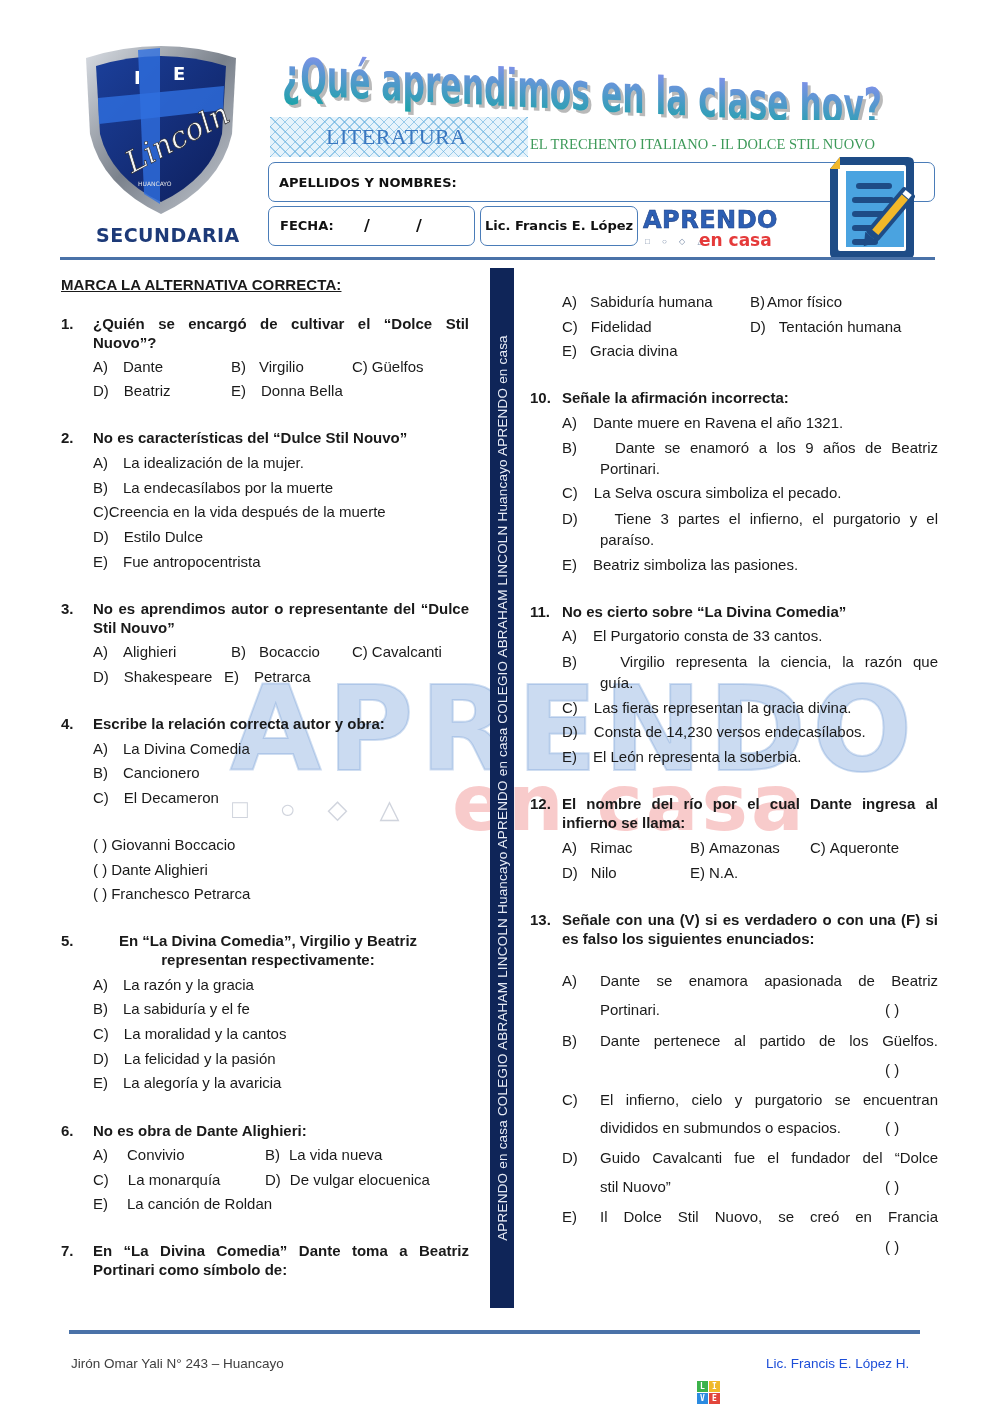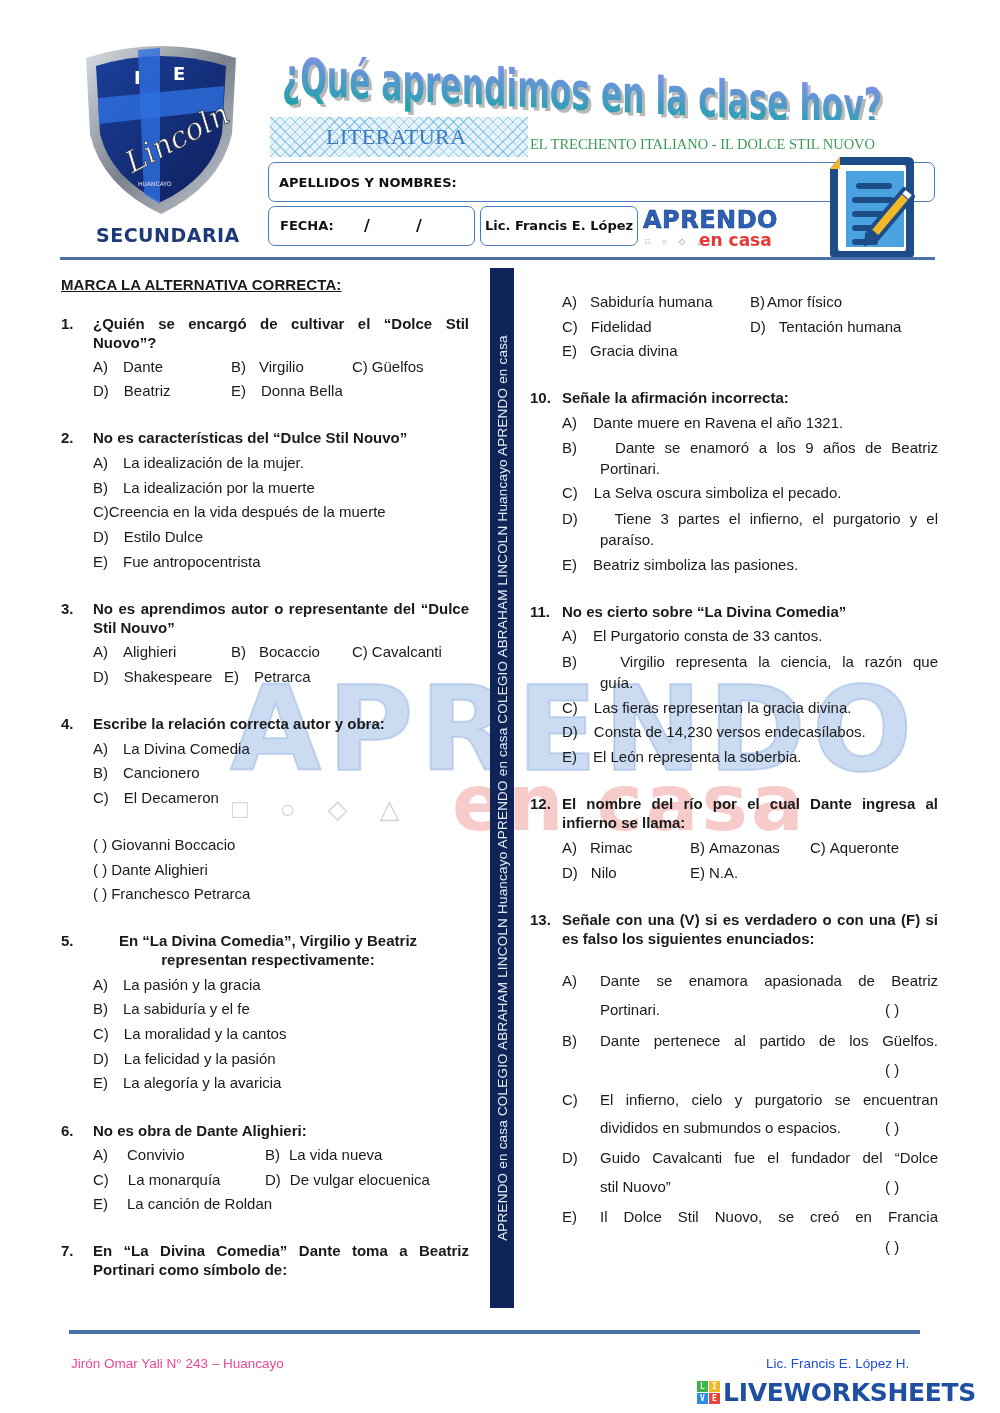--- a/index.html
+++ b/index.html
@@ -57,21 +57,21 @@
   
   .instr { position: absolute; left: 61px; top: 276px; font-weight: bold; font-size: 15px; text-decoration: underline; letter-spacing: 0.1px; }
 
   .q-num { position: absolute; font-weight: bold; font-size: 15px; }
   .q-text { position: absolute; font-weight: bold; font-size: 15px; line-height: 19px; text-align: justify; }
   .opt { position: absolute; font-size: 15px; white-space: nowrap; }
   .tf-par { position: absolute; font-size: 15px; }
 
   
   .footer-rule { position: absolute; left: 69px; top: 1330px; width: 851px; height: 4px; background: #4a72a8; }
-  .footer-left { position: absolute; left: 71px; top: 1356px; font-size: 13.5px; color: #ec4899; }
+  .footer-left { position: absolute; left: 71px; top: 1356px; font-size: 13.5px; color: #404040; }
   .footer-right { position: absolute; left: 766px; top: 1356px; font-size: 13.5px; color: #1d4ed8; }
   .lw-logo { position: absolute; left: 697px; top: 1377px; height: 30px; display: flex; align-items: center; gap: 3px; }
   .lw-grid { display: grid; grid-template-columns: 11px 11px; grid-template-rows: 11px 11px; gap: 1px; }
   .lw-grid span { font-family: "DejaVu Sans Mono", monospace; font-weight: bold; font-size: 8px; color: #fff; text-align: center; line-height: 11px; }
   .lw-text { font-family: "DejaVu Sans", sans-serif; font-weight: bold; font-size: 25px; color: #1f4fa0; letter-spacing: -0.3px; }
 </style>
 </head>
 <body>
 
 <div class="shield">
@@ -169,21 +169,21 @@
 <div class="q-text" style="left:93px;top:314px;width:376px">¿Quién se encargó de cultivar el “Dolce Stil Nuovo”?</div>
 <div class="opt" style="left:93px;top:358px"><span>A)</span><span style="margin-left:15px">Dante</span></div>
 <div class="opt" style="left:231px;top:358px"><span>B)</span><span style="margin-left:13px">Virgilio</span></div>
 <div class="opt" style="left:352px;top:358px"><span>C)</span><span style="margin-left:4px">Güelfos</span></div>
 <div class="opt" style="left:93px;top:382px"><span>D)</span><span style="margin-left:15px">Beatriz</span></div>
 <div class="opt" style="left:231px;top:382px"><span>E)</span><span style="margin-left:15px">Donna Bella</span></div>
 
 <div class="q-num" style="left:61px;top:429px">2.</div>
 <div class="q-text" style="left:93px;top:428px;width:376px">No es características del “Dulce Stil Nouvo”</div>
 <div class="opt" style="left:93px;top:454px"><span>A)</span><span style="margin-left:15px">La idealización de la mujer.</span></div>
-<div class="opt" style="left:93px;top:479px"><span>B)</span><span style="margin-left:15px">La idealización por la muerte</span></div>
+<div class="opt" style="left:93px;top:479px"><span>B)</span><span style="margin-left:15px">La endecasílabos por la muerte</span></div>
 <div class="opt" style="left:93px;top:503px"><span>C)</span><span style="">Creencia en la vida después de la muerte</span></div>
 <div class="opt" style="left:93px;top:528px"><span>D)</span><span style="margin-left:15px">Estilo Dulce</span></div>
 <div class="opt" style="left:93px;top:553px"><span>E)</span><span style="margin-left:15px">Fue antropocentrista</span></div>
 
 <div class="q-num" style="left:61px;top:600px">3.</div>
 <div class="q-text" style="left:93px;top:599px;width:376px">No es aprendimos autor o representante del “Dulce Stil Nouvo”</div>
 <div class="opt" style="left:93px;top:643px"><span>A)</span><span style="margin-left:15px">Alighieri</span></div>
 <div class="opt" style="left:231px;top:643px"><span>B)</span><span style="margin-left:13px">Bocaccio</span></div>
 <div class="opt" style="left:352px;top:643px"><span>C)</span><span style="margin-left:4px">Cavalcanti</span></div>
 <div class="opt" style="left:93px;top:668px"><span>D)</span><span style="margin-left:15px">Shakespeare</span></div>
@@ -193,21 +193,21 @@
 <div class="q-text" style="left:93px;top:714px;width:376px">Escribe la relación correcta autor y obra:</div>
 <div class="opt" style="left:93px;top:740px"><span>A)</span><span style="margin-left:15px">La Divina Comedia</span></div>
 <div class="opt" style="left:93px;top:764px"><span>B)</span><span style="margin-left:15px">Cancionero</span></div>
 <div class="opt" style="left:93px;top:789px"><span>C)</span><span style="margin-left:15px">El Decameron</span></div>
 <div class="opt" style="left:93px;top:836px"><span>(      )</span><span style="margin-left:4px">Giovanni Boccacio</span></div>
 <div class="opt" style="left:93px;top:861px"><span>(      )</span><span style="margin-left:4px">Dante Alighieri</span></div>
 <div class="opt" style="left:93px;top:885px"><span>(      )</span><span style="margin-left:4px">Franchesco Petrarca</span></div>
 
 <div class="q-num" style="left:61px;top:932px">5.</div>
 <div class="q-text" style="left:93px;top:931px;width:350px;text-align:center">En “La Divina Comedia”, Virgilio y Beatriz representan  respectivamente:</div>
-<div class="opt" style="left:93px;top:976px"><span>A)</span><span style="margin-left:15px">La pasión y la gracia</span></div>
+<div class="opt" style="left:93px;top:976px"><span>A)</span><span style="margin-left:15px">La razón y la gracia</span></div>
 <div class="opt" style="left:93px;top:1000px"><span>B)</span><span style="margin-left:15px">La sabiduría y el fe</span></div>
 <div class="opt" style="left:93px;top:1025px"><span>C)</span><span style="margin-left:15px">La moralidad y la cantos</span></div>
 <div class="opt" style="left:93px;top:1050px"><span>D)</span><span style="margin-left:15px">La felicidad y la pasión</span></div>
 <div class="opt" style="left:93px;top:1074px"><span>E)</span><span style="margin-left:15px">La alegoría y la avaricia</span></div>
 
 <div class="q-num" style="left:61px;top:1122px">6.</div>
 <div class="q-text" style="left:93px;top:1121px;width:376px">No es obra de Dante Alighieri:</div>
 <div class="opt" style="left:93px;top:1146px"><span>A)</span><span style="margin-left:19px">Convivio</span></div>
 <div class="opt" style="left:265px;top:1146px"><span>B)</span><span style="margin-left:9px">La vida nueva</span></div>
 <div class="opt" style="left:93px;top:1171px"><span>C)</span><span style="margin-left:19px">La monarquía</span></div>
@@ -279,14 +279,13 @@
 <div class="footer-rule"></div>
 <div class="footer-left">Jirón Omar Yali N° 243 – Huancayo</div>
 <div class="footer-right">Lic. Francis E. López H.</div>
 <div class="lw-logo">
   <div class="lw-grid">
     <span style="background:#3bb24a">L</span>
     <span style="background:#f0b92a">I</span>
     <span style="background:#2b8be0">V</span>
     <span style="background:#e2463c">E</span>
   </div>
-  <div class="lw-text">LIVEWORKSHEETS</div>
 </div>
 
 </body></html>

